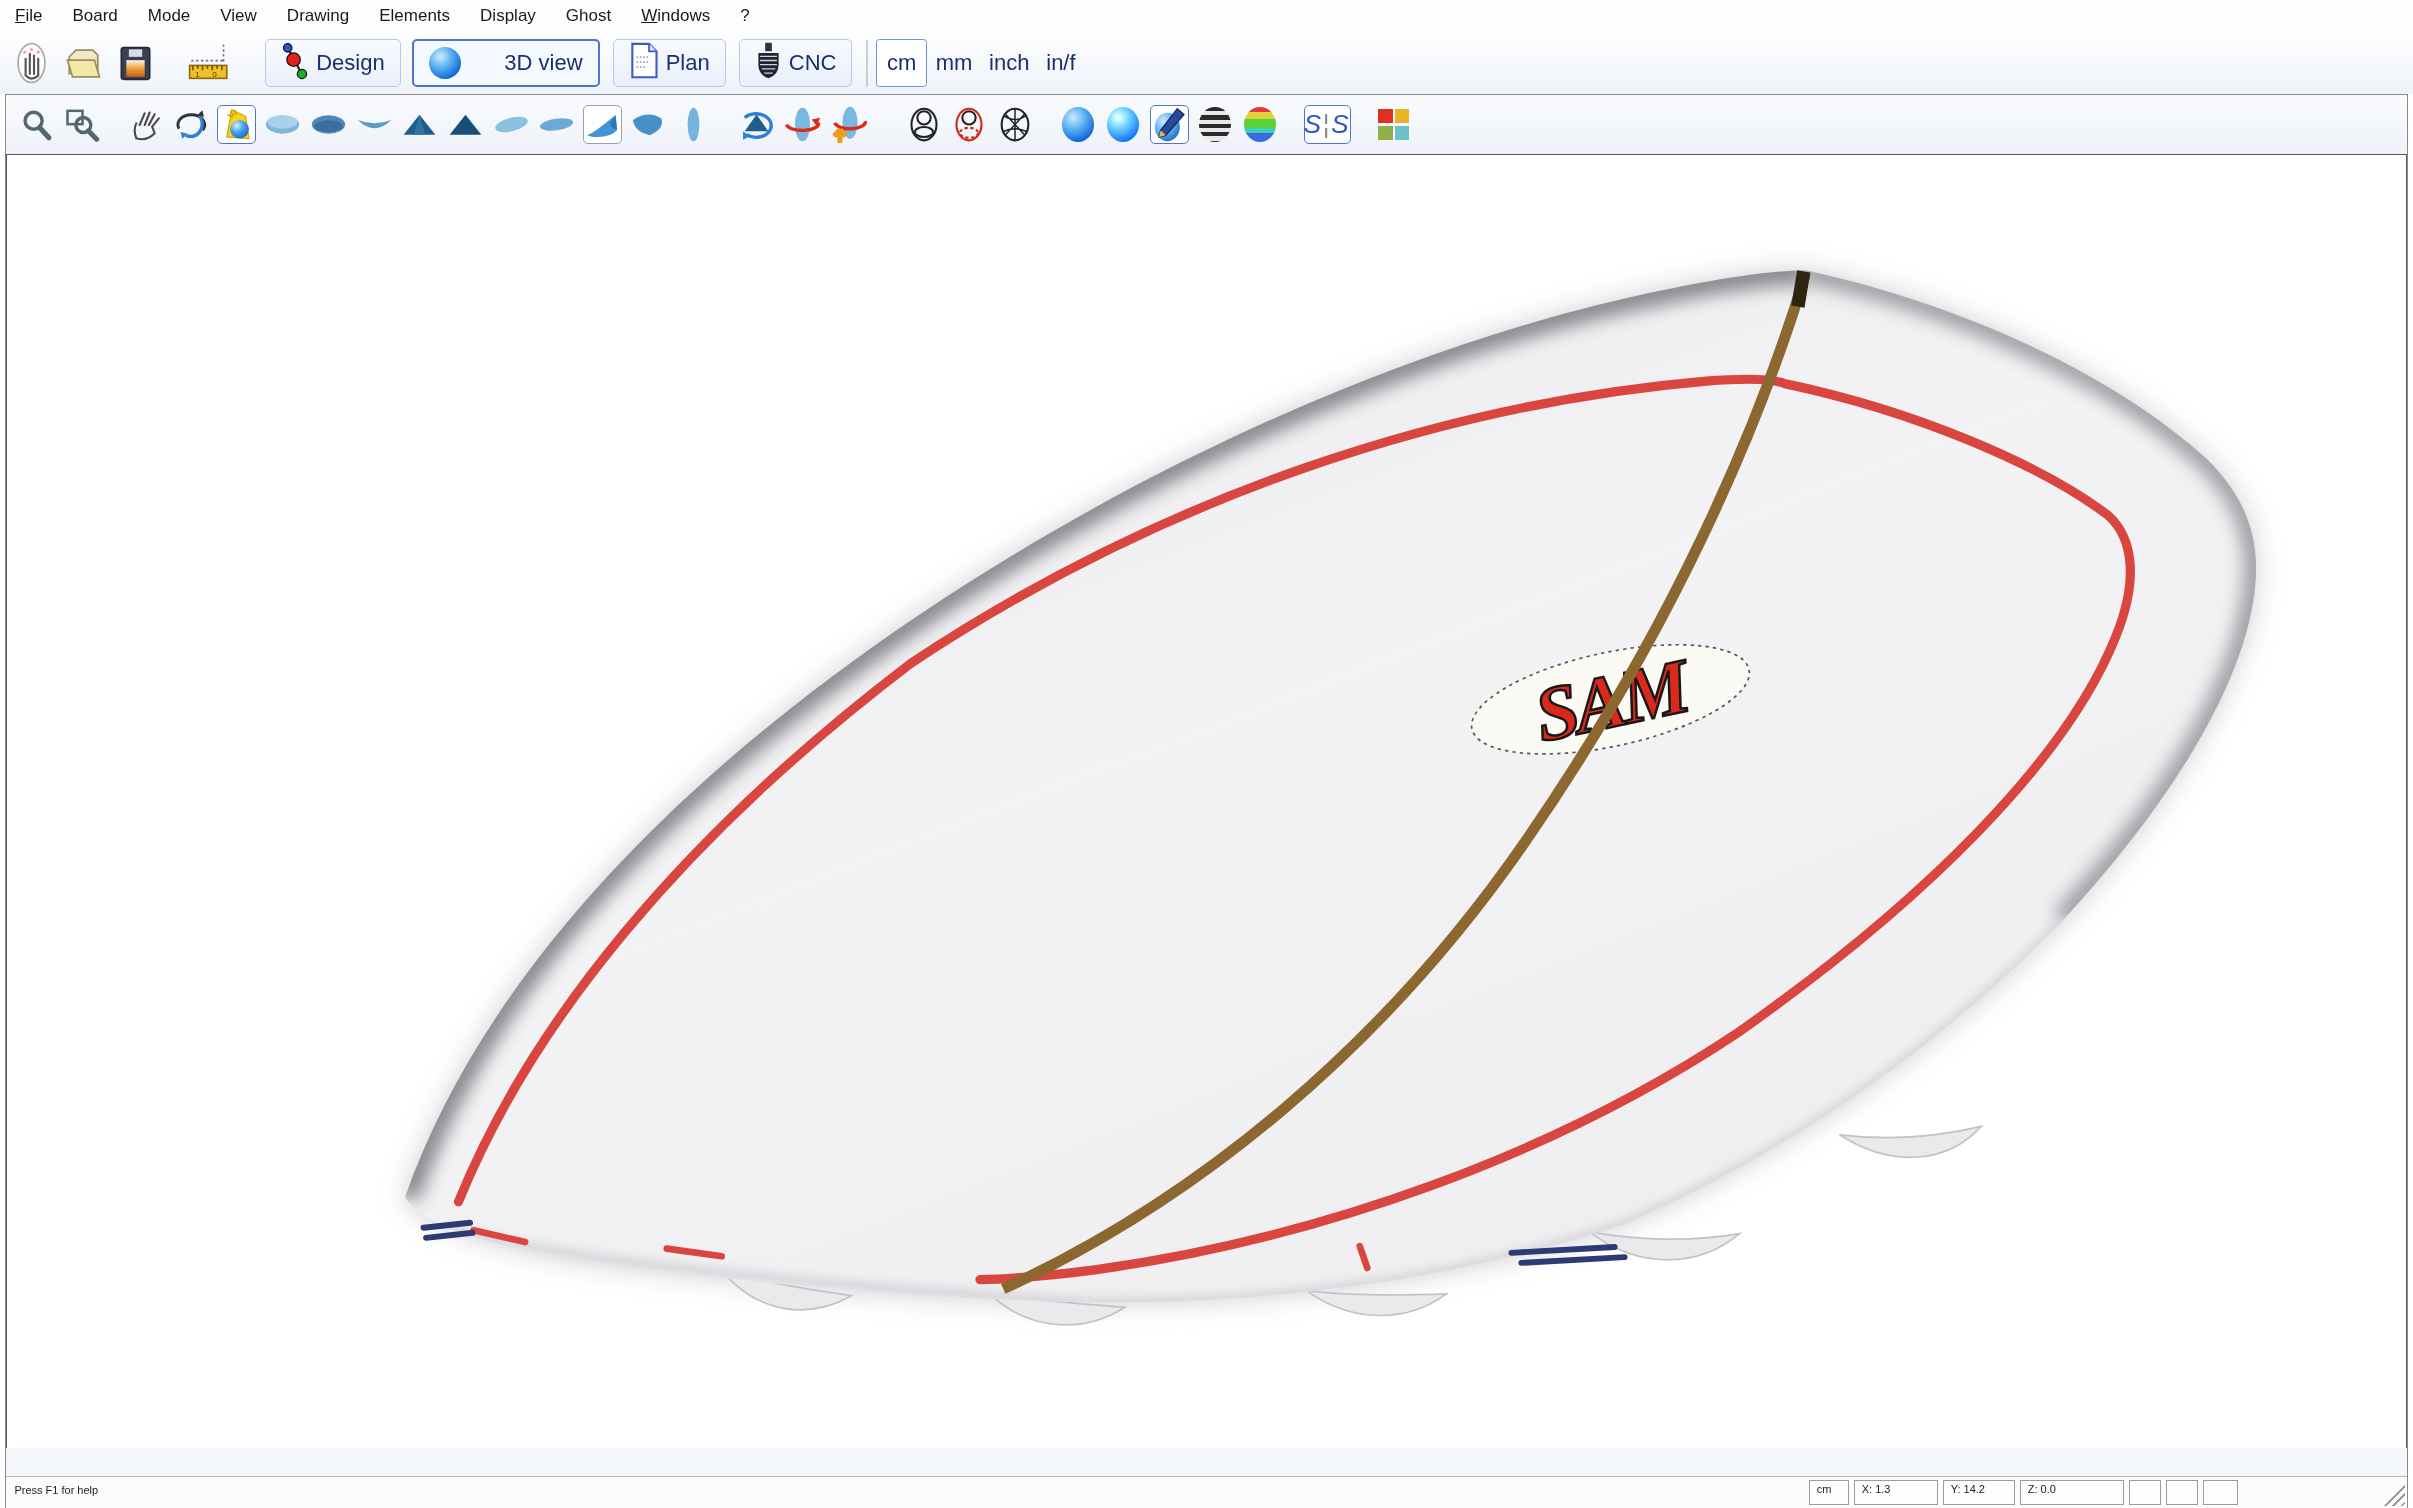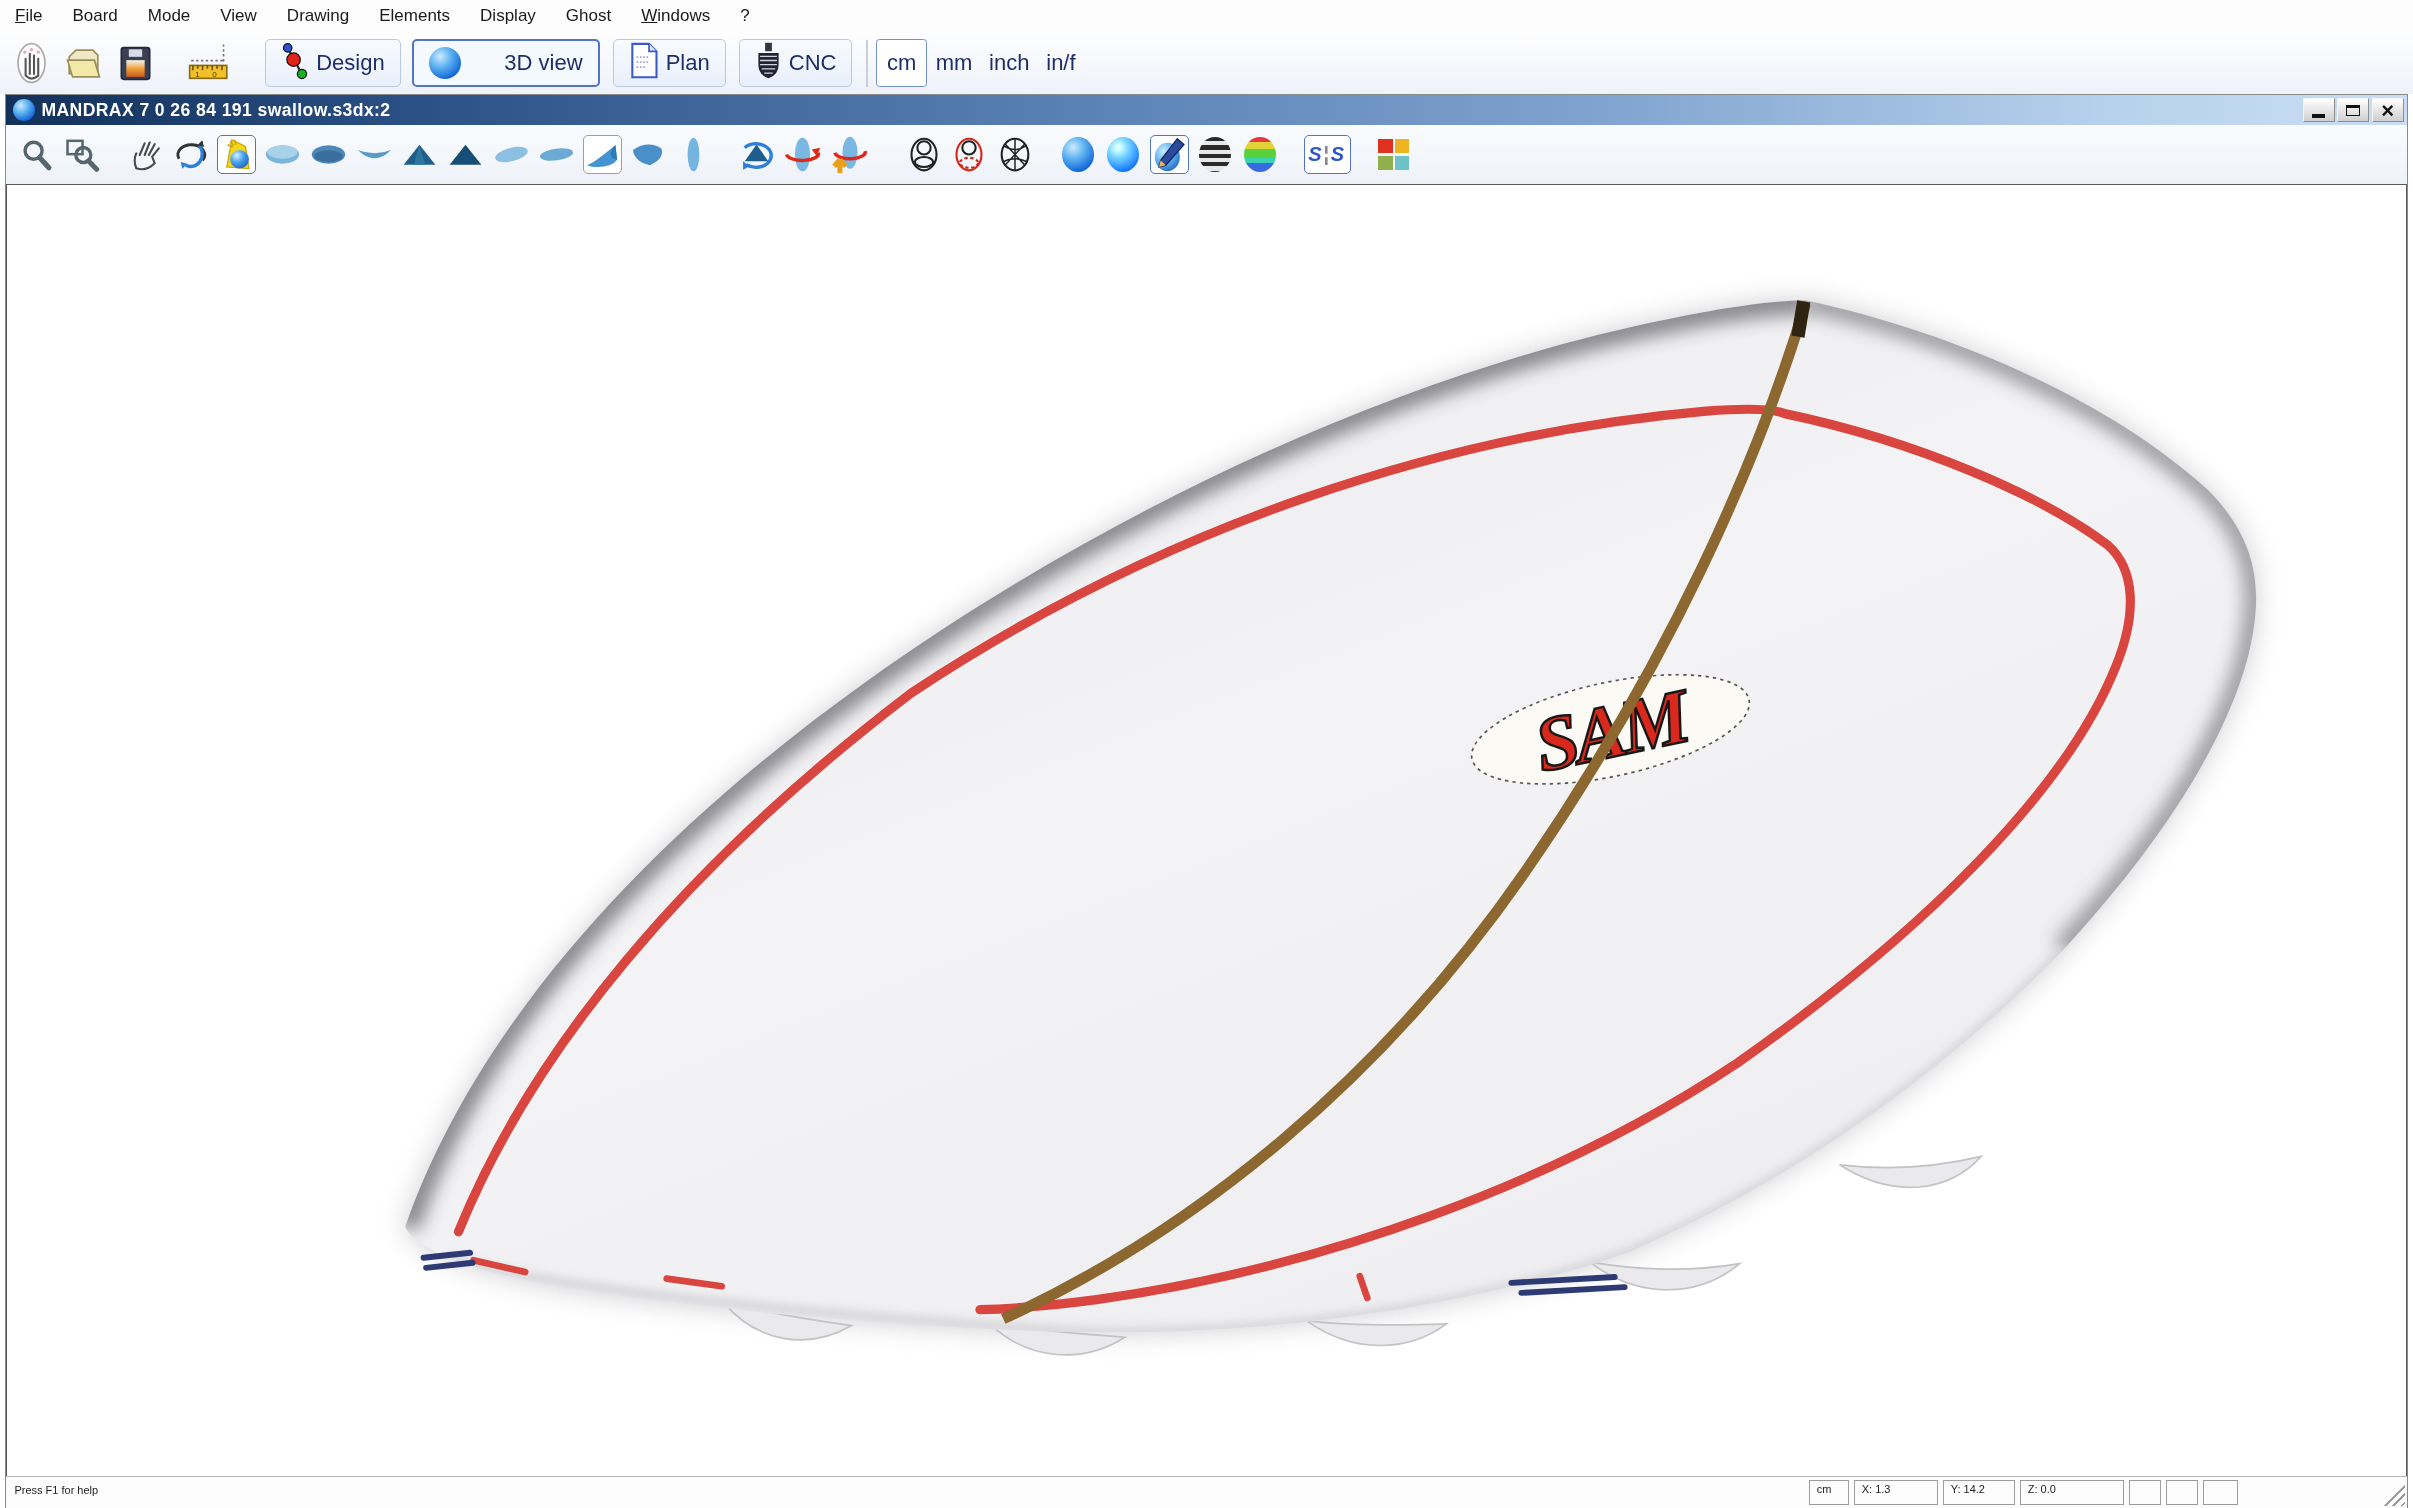--- a/index.html
+++ b/index.html
@@ -48,21 +48,21 @@
   .toolbar2 { height:59px; background:linear-gradient(#f9fbfe,#eef2f8);
               display:flex; align-items:center; padding-left:11.7px; }
   .t2 { width:39px; height:39px; margin-right:6.7px; display:flex; align-items:center; justify-content:center; flex:none; }
   .t2.selbox { border:1.7px solid #4f74c8; border-radius:5px; background:#ffffff; }
   .t2.selgray { border:1.7px solid #9aa0a8; border-radius:5px; background:#ffffff; }
   .spacer20 { width:17px; flex:none; } .spacer36 { width:30px; flex:none; }
   .zebra { width:32px; height:35px; border-radius:50%;
            background:repeating-linear-gradient(#2a2a2a 0 4.2px, #e8e8e8 4.2px 8.4px); }
   .rainbow { width:32px; height:35px; border-radius:50%;
              background:linear-gradient(#e23a3a 0 15%, #e2d23a 15% 35%, #58d23a 35% 60%, #3ad2b2 60% 75%, #3a6ae2 75% 100%); }
-  .sym { font-size:20px; font-weight:bold; color:#2b55c8; font-style:italic; letter-spacing:1.7px; }
+  .sym { font-size:26px; font-weight:normal; color:#2b55c8; font-style:italic; letter-spacing:1.7px; }
   .sqgrid { display:grid; grid-template-columns:14.2px 14.2px; grid-template-rows:14.2px 14.2px; gap:2.5px; }
   .sqgrid i:nth-child(1){background:#e03020;} .sqgrid i:nth-child(2){background:#ecb421;}
   .sqgrid i:nth-child(3){background:#8fb04a;} .sqgrid i:nth-child(4){background:#6cc2c8;}
 
   
   .canvas { position:relative; height:1294px; background:#ffffff;
             border:1.7px solid #5a5a5a; border-bottom:none; }
   .canvas svg { display:block; width:100%; height:100%; }
 
   
@@ -172,35 +172,20 @@
 
   <div class="unit-sep"></div>
   <div class="unit selected">cm</div>
   <div class="unit">mm</div>
   <div class="unit">inch</div>
   <div class="unit">in/f</div>
 </div>
 
 <div class="win">
 
-  <div class="titlebar">
-    <span class="sphere t-ic"></span>
-    <span class="title-text">MANDRAX 7 0 26 84 191 swallow.s3dx:2</span>
-    <div class="winbtns">
-      <div class="wbtn">
-          <span class="g-min"></span>
-        </div>
-      <div class="wbtn">
-          <span class="g-max"></span>
-        </div>
-      <div class="wbtn">
-          <span class="g-close">×</span>
-        </div>
-    </div>
-  </div>
 
   <div class="toolbar2">
     <div class="t2">
       <svg width="34" height="34" viewBox="0 0 40 40">
           <circle cx="16" cy="15" r="10" fill="none" stroke="#55666e" stroke-width="4"></circle>
           <path d="M23 23 L34 35" stroke="#55666e" stroke-width="6" stroke-linecap="round"></path>
         </svg>
     </div>
     <div class="t2">
       <svg width="35" height="34" viewBox="0 0 42 40">

